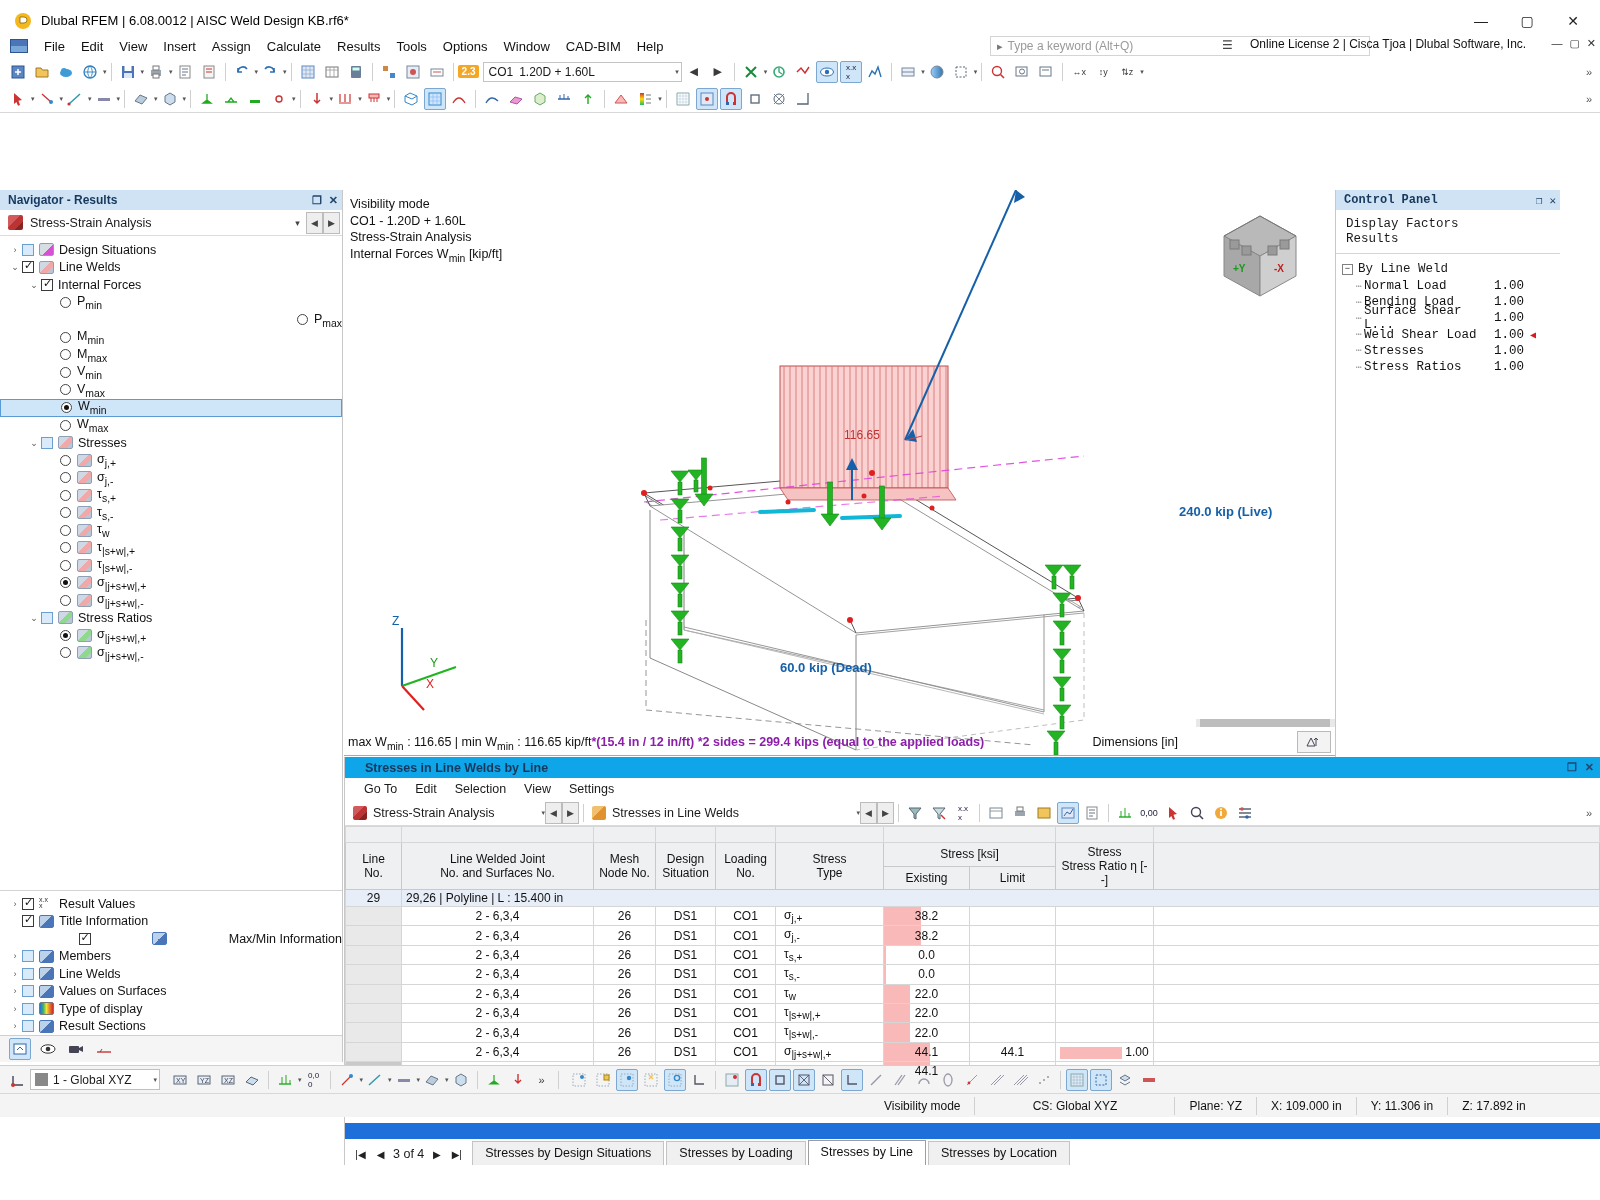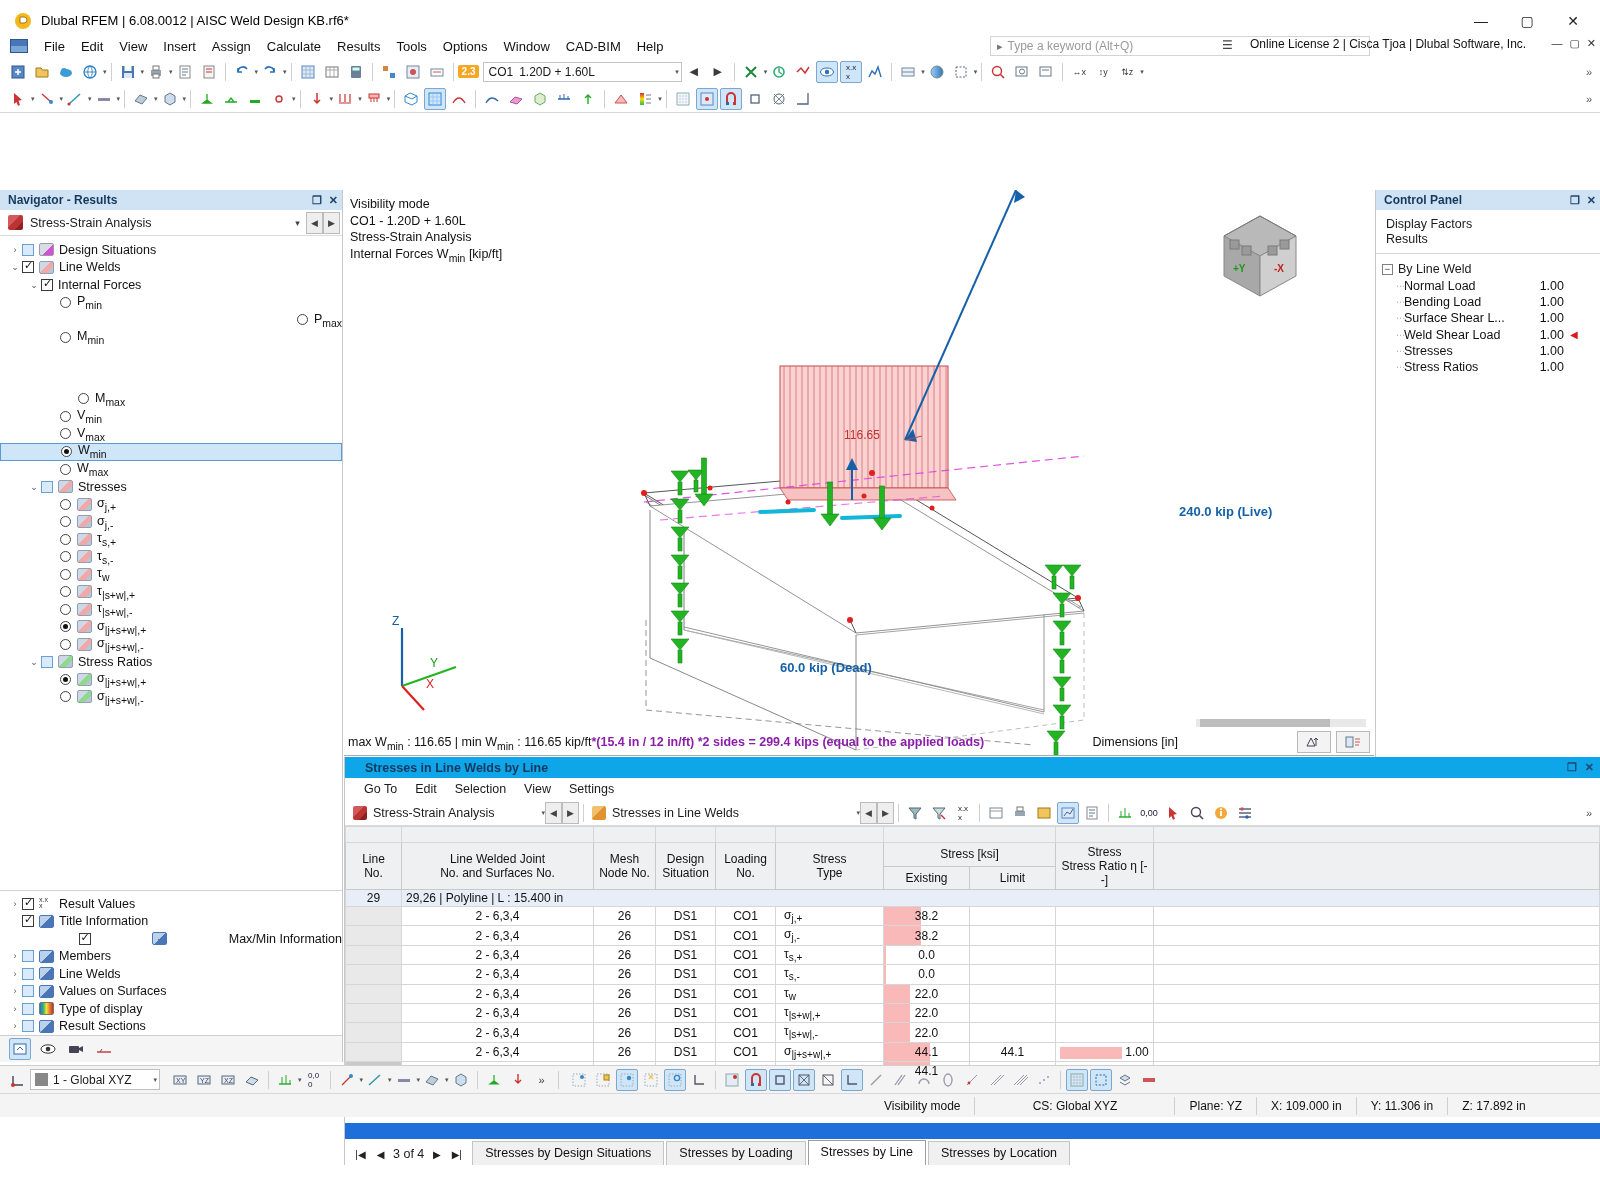--- a/index.html
+++ b/index.html
@@ -99,22 +99,22 @@
   .vp-maxmin b { color:#8b1fa9; font-weight:bold; }
   .vp-dims { position:absolute; right:196px; bottom:6px; font-size:12.5px; color:#111;}
   .vp-foot { position:absolute; right:4px; bottom:2px; display:flex; gap:5px; }
   .vp-foot .fb { width:34px;height:22px;border:1px solid #b9b9b9;background:#f3f3f3;
                  display:flex;align-items:center;justify-content:center;font-size:10px;}
   .vp-hscroll { position:absolute; right:8px; bottom:28px; width:170px; height:8px;
                 background:#e8e8e8; }
   .vp-hscroll i { position:absolute; left:4px; top:0; width:130px; height:8px; background:#bdbdbd;}
 
   
-  .ctrlpanel { position:absolute; left:1375px; top:0; width:225px; height:680px;
-               background:#fff; border-left:1px solid #c8c8c8; }
+  .ctrlpanel { position:absolute; left:1335px; top:0; width:225px; height:680px;
+               background:#fff; border-left:1px solid #c8c8c8;font-family:Liberation Mono, monospace; }
   .cp-head { padding:7px 8px 6px 10px; font-size:12.5px; line-height:15px; border-bottom:1px solid #d6d6d6;}
   .cp-tree { padding:6px 0 0 6px; font-size:12.5px; }
   .cp-root { display:flex; align-items:center; height:18px; }
   .cp-pm { width:11px;height:11px;border:1px solid #808080;background:#fff;margin-right:5px;
            font-size:9px;line-height:9px;text-align:center;color:#222;flex:none;}
   .cp-row { display:flex; align-items:center; height:16.2px; padding-left:22px; position:relative;}
   .cp-row .dots { position:absolute; left:14px; color:#9a9a9a; font-size:9px; }
   .cp-row .cp-name { width:120px; color:#111; }
   .cp-row .cp-val { width:40px; text-align:right; color:#111; }
   .cp-row .cp-mark { margin-left:6px; color:#d81b1b; font-size:10px; }
@@ -666,21 +666,21 @@
           <div class="tnode" style="padding-left: 46px; justify-content: flex-end;">
             <span class="exp"></span>
             <span class="radio"></span>
             <span class="tlabel">P<sub>max</sub></span>
           </div>
           <div class="tnode" style="padding-left: 46px;">
             <span class="exp"></span>
             <span class="radio"></span>
             <span class="tlabel">M<sub>min</sub></span>
           </div>
-          <div class="tnode" style="padding-left: 64px; margin-top: 44px;">
+          <div class="tnode" style="padding-left: 46px;">
             <span class="exp"></span>
             <span class="radio"></span>
             <span class="tlabel">M<sub>max</sub></span>
           </div>
           <div class="tnode" style="padding-left: 46px;">
             <span class="exp"></span>
             <span class="radio"></span>
             <span class="tlabel">V<sub>min</sub></span>
           </div>
           <div class="tnode" style="padding-left: 46px;">

